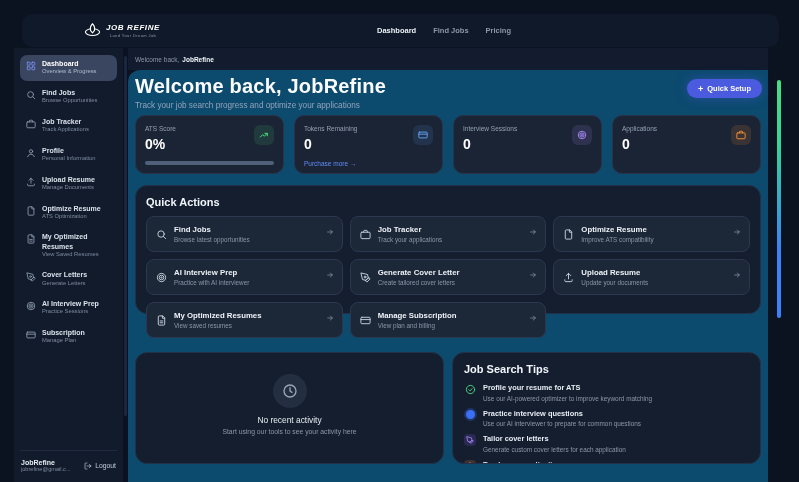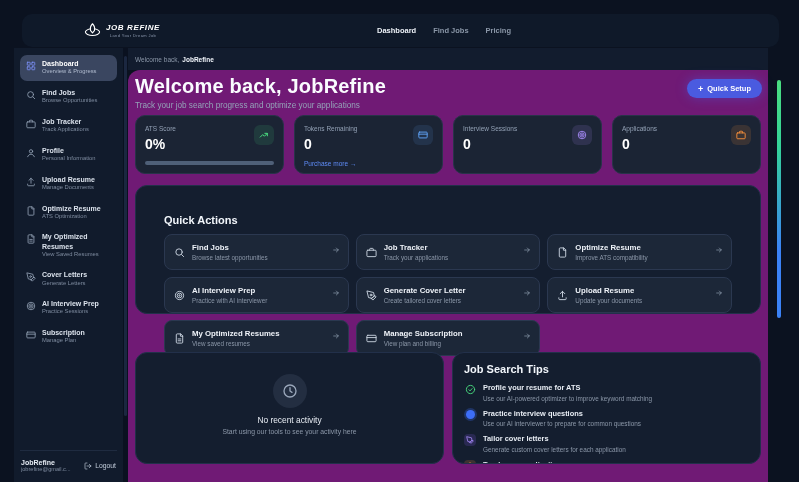--- a/index.html
+++ b/index.html
@@ -44,21 +44,21 @@
   .gutter { position:absolute; left:123px; top:48px; width:5px; height:434px; background:#0a1120; }
   .gutter-thumb { position:absolute; left:1px; top:8px; width:3px; height:360px;
                   background:#1b2740; border-radius:2px; }
 
   
   .strip { position:absolute; left:128px; top:48px; width:640px; height:22px;
            background:#121c2e; display:flex; align-items:center; padding-left:7px;
            font-size:6.5px; color:#8b97a8; }
   .strip strong { color:#f0f4fa; font-weight:700; margin-left:3px; }
   .panel { position:absolute; left:128px; top:70px; width:640px; height:412px;
-           background:#701a75; border-radius:12px 0 0 0; }
+           background:#0c4a6e; border-radius:12px 0 0 0; }
   .h1 { position:absolute; left:7px; top:5px; font-size:20px; font-weight:800;
         color:#fafcff; letter-spacing:.2px; }
   .h1sub { position:absolute; left:7px; top:31px; font-size:8.2px; color:#94a3b8; }
   .qsetup { position:absolute; right:6px; top:9px; height:19px; padding:0 11px;
             border-radius:10px; background:#4a5be0; color:#fff; display:flex; align-items:center;
             gap:4px; font-size:7.5px; font-weight:600; border:none; cursor:pointer;
             font-family:inherit; box-shadow:0 0 12px rgba(74,91,224,.45); }
   .qsetup .plus { font-size:9px; font-weight:700; }
 
   
@@ -73,21 +73,21 @@
   .green  { background:rgba(74,222,128,.12);  color:#4ade80; }
   .blue   { background:rgba(96,165,250,.12);  color:#60a5fa; }
   .purple { background:rgba(167,139,250,.14); color:#a78bfa; }
   .orange { background:rgba(251,146,60,.14);  color:#fb923c; }
   .stat-bar { position:absolute; left:9px; right:9px; bottom:8px; height:4px;
               border-radius:2px; background:#4f6078; }
   .stat-link { position:absolute; left:9px; bottom:6px; font-size:6.5px; color:#5f8cf7; cursor:pointer; }
 
   
   .qa { position:absolute; left:7px; top:115px; width:626px; height:129px;
-        background:#141e2f; border:1px solid #22304a; border-radius:12px; padding:28px; }
+        background:#141e2f; border:1px solid #22304a; border-radius:12px; padding:10px; }
   .qa-title { font-size:11px; font-weight:800; color:#f2f6fb; margin-bottom:8px; }
   .qa-grid { display:grid; grid-template-columns:repeat(3,1fr); gap:7px; }
   .qa-item { position:relative; height:36px; background:#1c2738; border:1px solid #2b3850;
              border-radius:8px; padding:7px 9px; display:flex; gap:7px; align-items:center; cursor:pointer; }
   .qa-ic { width:11px; height:11px; color:#cdd6e2; flex:none; }
   .qa-t { font-size:7.8px; font-weight:700; color:#eef2f8; line-height:1.2; }
   .qa-s { font-size:6.3px; color:#8b97a8; margin-top:2px; }
   .qa-arrow { position:absolute; right:8px; top:11px; width:8px; height:8px; color:#93a1b4; }
 
   

